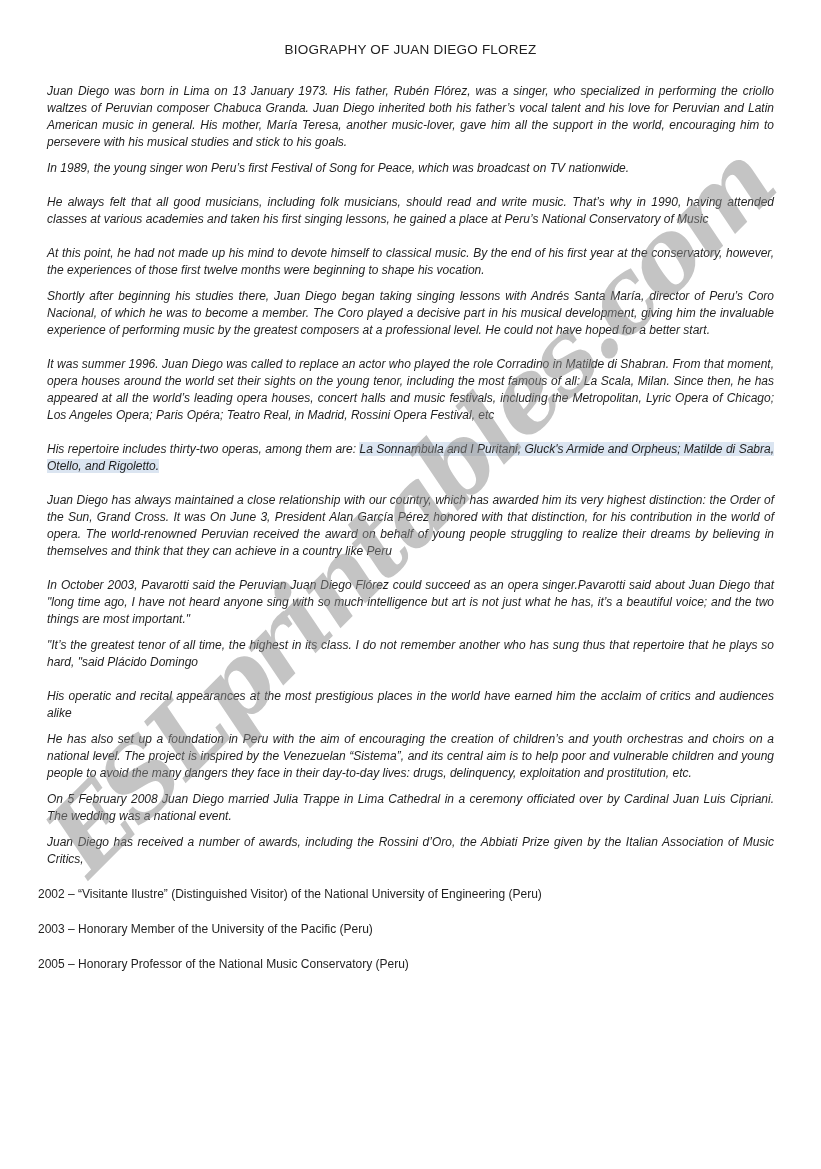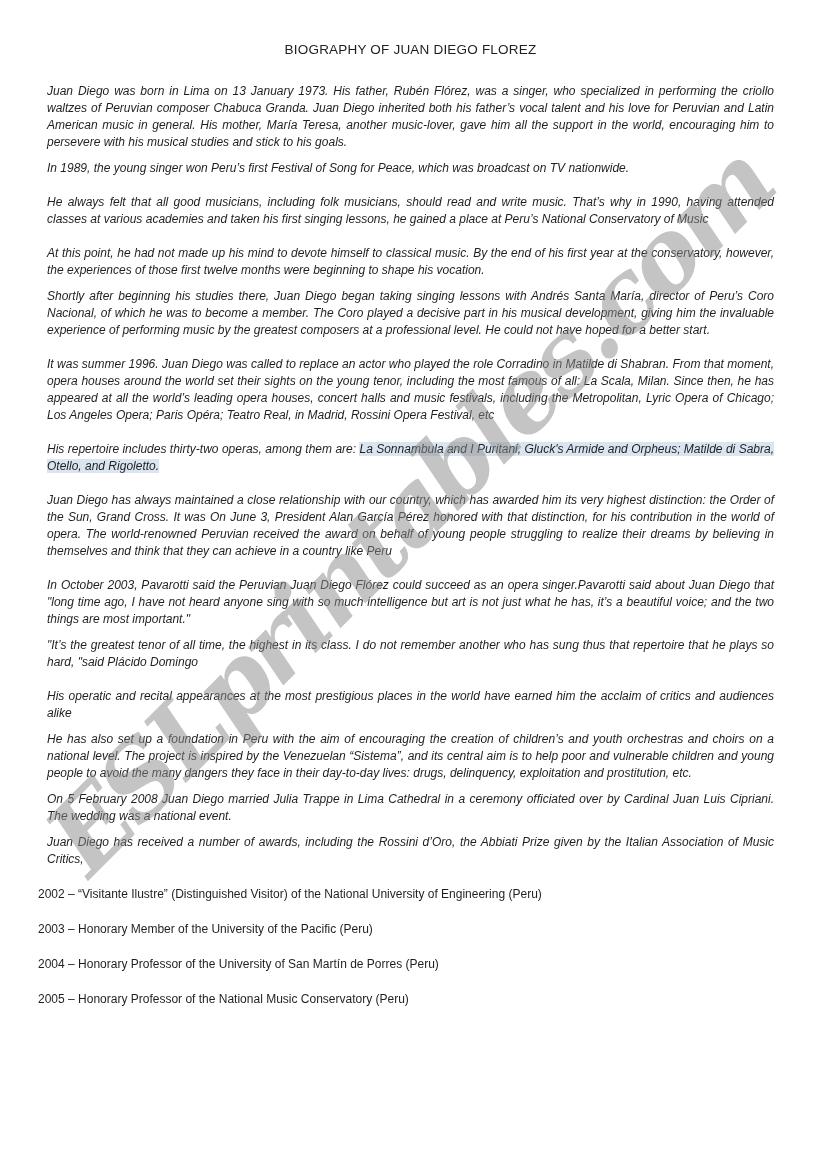--- a/index.html
+++ b/index.html
@@ -118,18 +118,17 @@
     <div class="block">
       <p class="para">His operatic and recital appearances at the most prestigious places in the world have earned him the acclaim of critics and audiences alike</p>
       <p class="para">He has also set up a foundation in Peru with the aim of encouraging the creation of children’s and youth orchestras and choirs on a national level. The project is inspired by the Venezuelan “Sistema”, and its central aim is to help poor and vulnerable children and young people to avoid the many dangers they face in their day-to-day lives: drugs, delinquency, exploitation and prostitution, etc.</p>
       <p class="para">On 5 February 2008 Juan Diego married Julia Trappe in Lima Cathedral in a ceremony officiated over by Cardinal Juan Luis Cipriani. The wedding was a national event.</p>
       <p class="para">Juan Diego has received  a number of awards, including the Rossini d’Oro, the Abbiati Prize given by the Italian Association of Music Critics,</p>
     </div>
 
     <div class="honours">
       <p class="honour">2002 – “Visitante Ilustre” (Distinguished Visitor) of the National University of Engineering (Peru)</p>
       <p class="honour">2003 – Honorary Member of the University of the Pacific (Peru)</p>
-      <p class="honour">2004 – Honorary Professor of the University of San Martín de Porres (Peru)</p>
       <p class="honour">2005 – Honorary Professor of the National Music Conservatory (Peru)</p>
     </div>
 
   </div>
 </div>
 
 </body></html>

